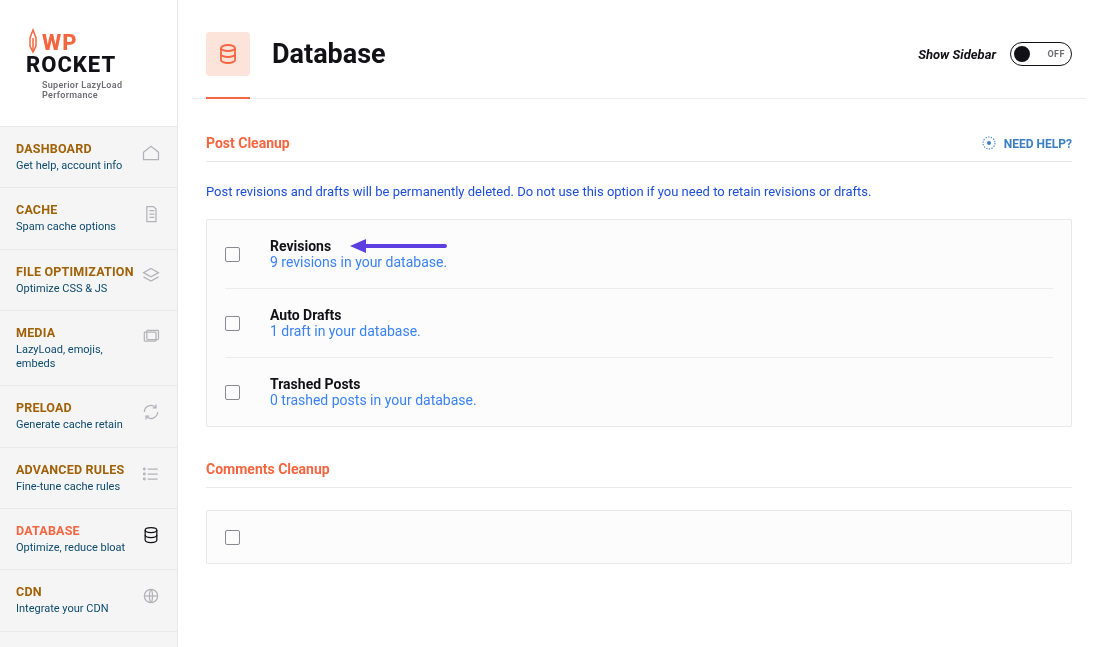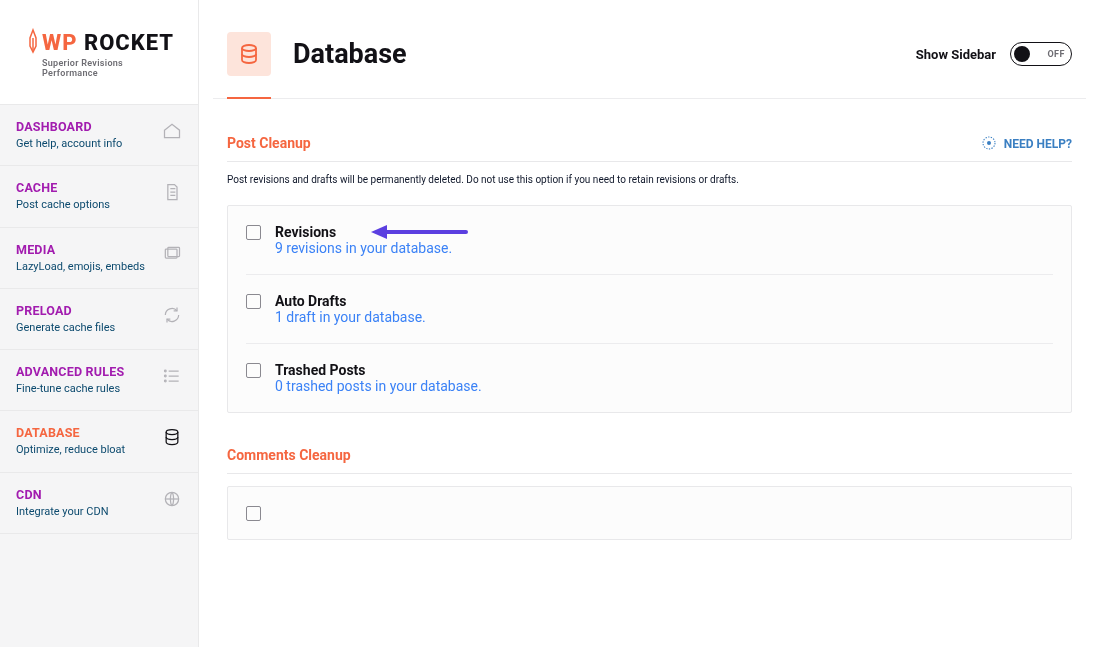--- a/index.html
+++ b/index.html
@@ -7,21 +7,21 @@
     font-family: -apple-system, BlinkMacSystemFont, "Segoe UI", Roboto, Helvetica, Arial, sans-serif;
     background: #fff;
     color: #121116;
     width: 1100px;
     height: 647px;
     overflow: hidden;
     display: flex;
   }
   
   .sidebar {
-    width: 199px;
+    width: 178px;
     background: #f5f5f6;
     border-right: 1px solid #e9e9ea;
     display: flex;
     flex-direction: column;
   }
   .brand {
     padding: 28px 18px 26px 26px;
     background: #fff;
     border-bottom: 1px solid #e9e9ea;
   }
@@ -62,21 +62,21 @@
     padding: 14px 16px 14px 16px;
     border-bottom: 1px solid #e9e9ea;
     cursor: pointer;
   }
   .nav-item.active .nav-title { color: #f56640; }
   .nav-text { max-width: 150px; }
   .nav-title {
     font-size: 12.5px;
     font-weight: 700;
     text-transform: uppercase;
-    color: #a21caf;
+    color: #a16207;
     letter-spacing: 0.2px;
   }
   .nav-sub {
     font-size: 11px;
     color: #0c4a6e;
     margin-top: 3px;
     line-height: 1.3;
   }
   .nav-icon {
     width: 20px;
@@ -134,20 +134,21 @@
   }
   .header-actions {
     display: flex;
     align-items: center;
     gap: 14px;
   }
   .show-sidebar {
     font-size: 13px;
     font-weight: 700;
     color: #121116;
+    font-style: italic;
   }
   .toggle {
     width: 62px;
     height: 24px;
     border: 1.5px solid #121116;
     border-radius: 12px;
     display: flex;
     align-items: center;
     position: relative;
     padding: 0 6px;
@@ -171,21 +172,21 @@
   }
   .panel-body {
     padding: 36px 14px 0 14px;
   }
   .section-header {
     display: flex;
     align-items: center;
     justify-content: space-between;
     border-bottom: 1px solid #e8e8ea;
     padding-bottom: 10px;
-    margin-bottom: 12px;
+    margin-bottom: 22px;
   }
   .section-title {
     font-size: 14px;
     font-weight: 700;
     color: #f56640;
   }
   .need-help {
     display: flex;
     align-items: flex-end;
     gap: 7px;
@@ -193,35 +194,35 @@
     font-weight: 700;
     color: #3a7fc2;
     cursor: pointer;
   }
   .help-icon {
     width: 16px;
     height: 16px;
     color: #3a7fc2;
   }
   .section-desc {
-    font-size: 10px;
-    color: #0f172a;
+    font-size: 13px;
+    color: #1d4ed8;
     margin-bottom: 20px;
   }
   .option-box {
     border: 1px solid #e8e8ea;
     border-radius: 2px;
     background: #fcfcfc;
     padding: 0 18px;
     margin-bottom: 34px;
   }
   .option {
     display: flex;
-    align-items: flex-start;
-    gap: 14px;
+    align-items: center;
+    gap: 30px;
     padding: 18px 0;
     border-bottom: 1px solid #ececee;
     position: relative;
   }
   .option:last-child { border-bottom: none; }
   .checkbox {
     width: 15px;
     height: 15px;
     border: 1.5px solid #8a8990;
     border-radius: 2px;
@@ -259,68 +260,80 @@
 <aside class="sidebar">
   <div class="brand">
     <div class="brand-line1">
       <span class="brand-figure">
         <svg viewBox="0 0 14 26">
             <path d="M7 2 L10 10 L10 18 L7 24 L4 18 L4 10 Z" fill="none" stroke="#f56640" stroke-width="1.5"></path>
             <line x1="7" y1="10" x2="7" y2="22" stroke="#f56640" stroke-width="1.5"></line>
           </svg>
       </span><span class="wp">WP</span> <span>ROCKET</span>
     </div>
-    <div class="brand-line2">Superior Revisions Performance</div>
+    <div class="brand-line2">Superior LazyLoad Performance</div>
   </div>
 
   <nav class="nav">
 
     <div class="nav-item">
       <div class="nav-text">
         <div class="nav-title">DASHBOARD</div>
         <div class="nav-sub">Get help, account info</div>
       </div>
       <span class="nav-icon">
         <svg viewBox="0 0 24 24">
             <path d="M3 11 L12 4 L21 11 V20 H3 Z"></path>
           </svg>
       </span>
     </div>
 
     <div class="nav-item">
       <div class="nav-text">
         <div class="nav-title">CACHE</div>
-        <div class="nav-sub">Post cache options</div>
+        <div class="nav-sub">Spam cache options</div>
       </div>
       <span class="nav-icon">
         <svg viewBox="0 0 24 24">
             <path d="M7 3h8l3 3v15H7z"></path>
             <path d="M10 8h6M10 12h6M10 16h6"></path>
           </svg>
       </span>
     </div>
 
+    <div class="nav-item">
+      <div class="nav-text">
+        <div class="nav-title">FILE OPTIMIZATION</div>
+        <div class="nav-sub">Optimize CSS &amp; JS</div>
+      </div>
+      <span class="nav-icon">
+        <svg viewBox="0 0 24 24">
+            <path d="M12 3l9 5-9 5-9-5z"></path>
+            <path d="M3 13l9 5 9-5"></path>
+          </svg>
+      </span>
+    </div>
 
     <div class="nav-item">
       <div class="nav-text">
         <div class="nav-title">MEDIA</div>
         <div class="nav-sub">LazyLoad, emojis, embeds</div>
       </div>
       <span class="nav-icon">
         <svg viewBox="0 0 24 24">
             <rect x="4" y="6" width="14" height="11" rx="1"></rect>
             <rect x="7" y="4" width="14" height="11" rx="1"></rect>
           </svg>
       </span>
     </div>
 
     <div class="nav-item">
       <div class="nav-text">
         <div class="nav-title">PRELOAD</div>
-        <div class="nav-sub">Generate cache files</div>
+        <div class="nav-sub">Generate cache retain</div>
       </div>
       <span class="nav-icon">
         <svg viewBox="0 0 24 24">
             <path d="M4 12a8 8 0 0 1 14-5"></path>
             <path d="M20 12a8 8 0 0 1-14 5"></path>
             <path d="M18 3v4h-4"></path>
             <path d="M6 21v-4h4"></path>
           </svg>
       </span>
     </div>

